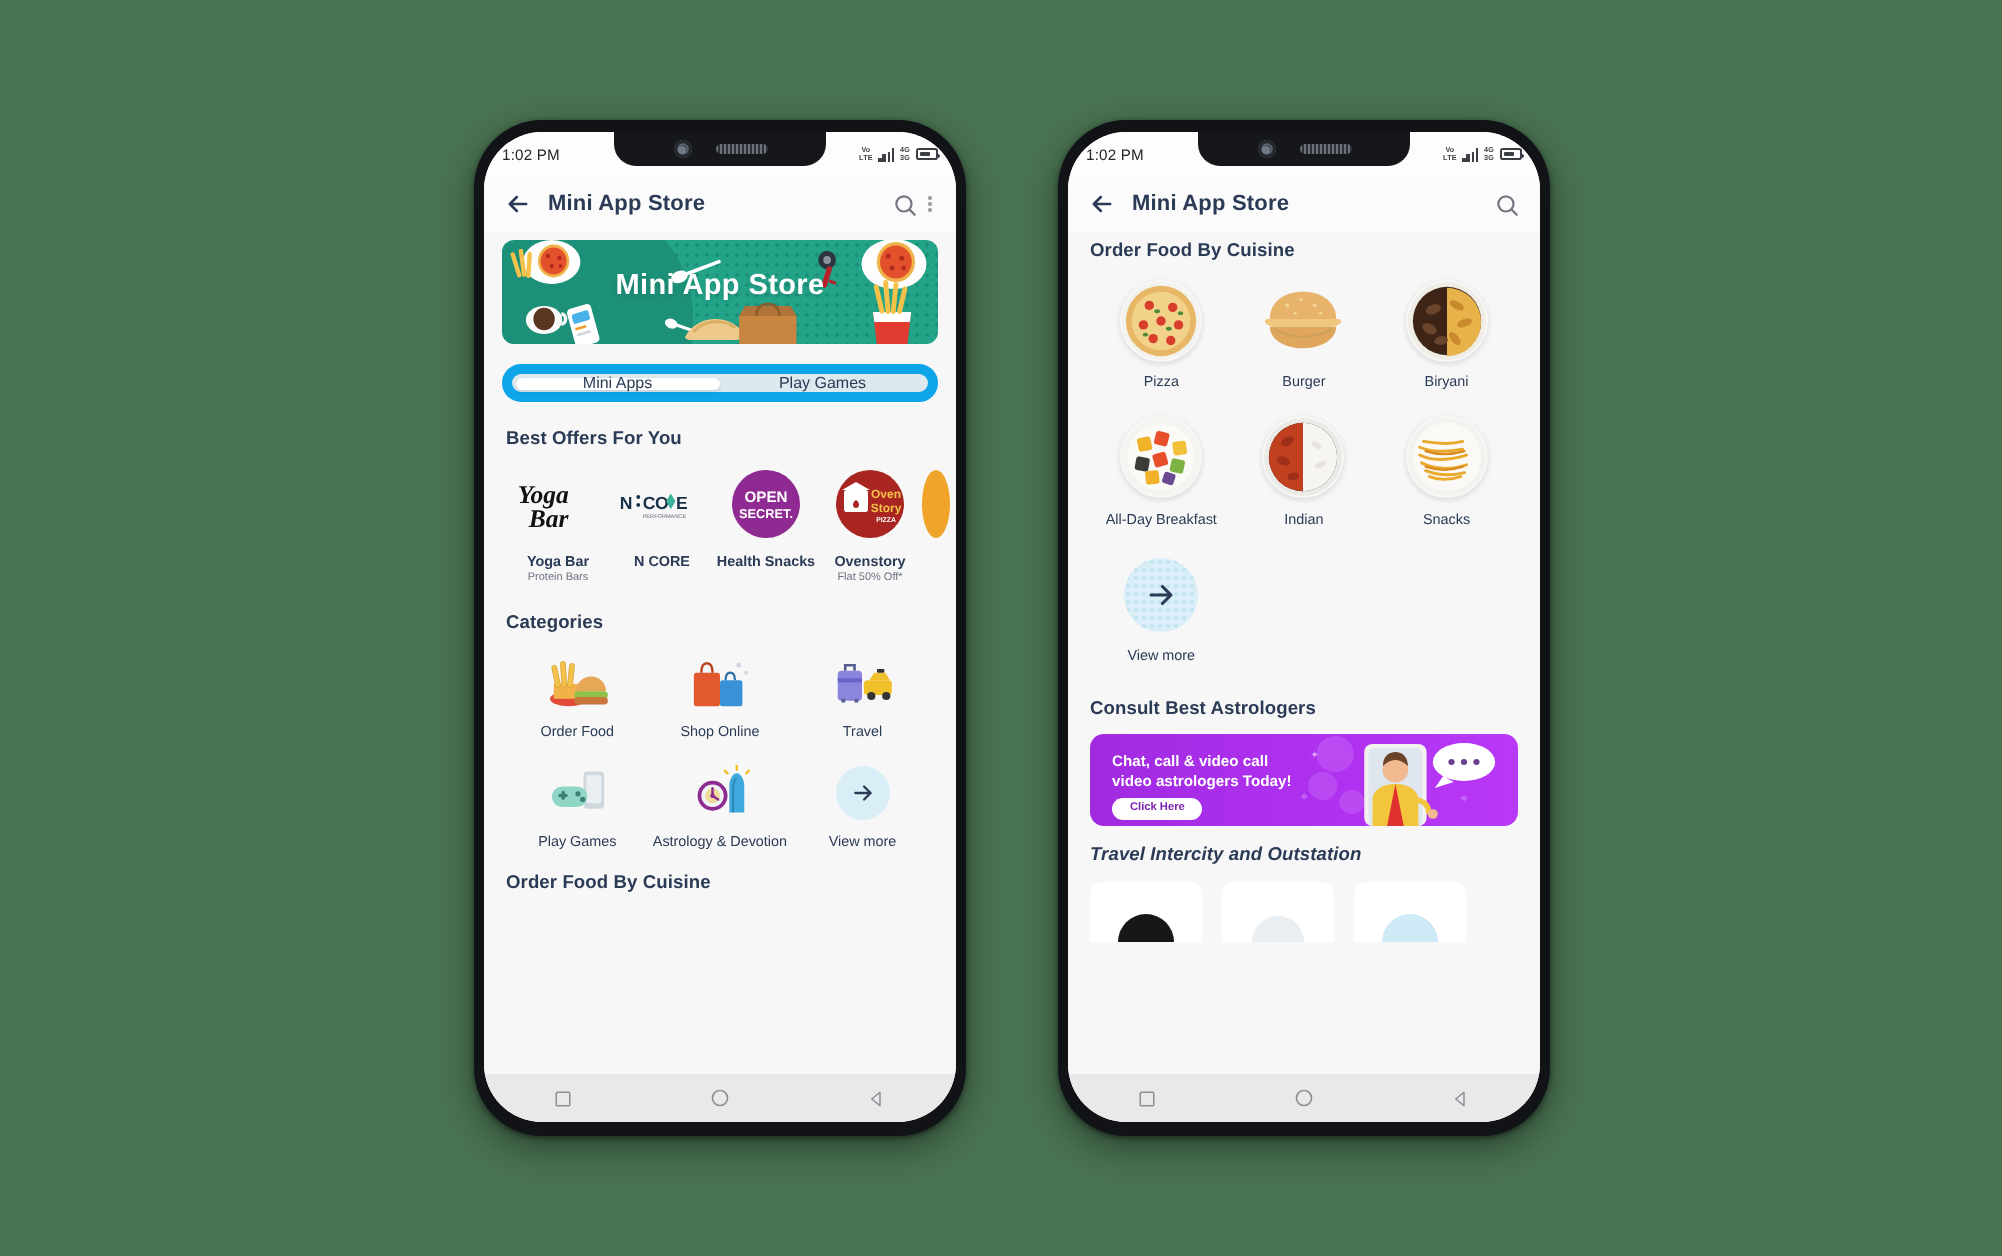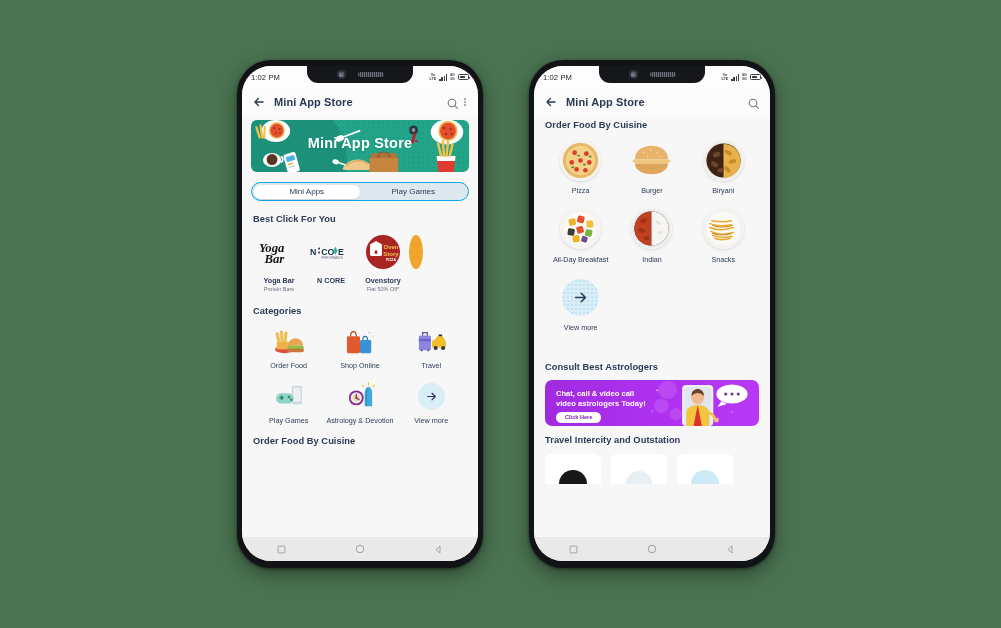--- a/index.html
+++ b/index.html
@@ -98,21 +98,21 @@
   .hero-title{
     position:absolute; left:0; right:0; top:15px; text-align:center;
     font-size:14.5px; font-weight:800; color:#fff; letter-spacing:.2px;
     text-shadow:0 1px 2px rgba(0,0,0,.12); z-index:4;
   }
   .hero svg{position:absolute;inset:0;width:100%;height:100%;}
 
   
   .tabs{
     margin:10px 9px 0 9px; height:19px; border-radius:10px; background:#dde9ef;
-    display:flex; align-items:center; padding:1.5px; border:1px solid #0ea5e9;
+    display:flex; align-items:center; padding:1.5px; border:5px solid #0ea5e9;
   }
   .tab{
     flex:1; height:100%; display:flex;align-items:center;justify-content:center;
     font-size:8px; color:#2b3a55; border-radius:9px; cursor:pointer; font-weight:400;
   }
   .tab.active{ background:#fff; box-shadow:0 1px 2px rgba(0,0,0,.10); font-weight:400;}
 
   
   .sec-h { font-size:9.3px; font-weight:700; color:#2b3a55; margin:13px 0 0 0; letter-spacing:.05px;}
 
@@ -292,21 +292,21 @@
           <div class="hero-title">Mini App Store</div>
         </div>
 
         <div class="tabs">
           <div class="tab active">Mini Apps</div>
           <div class="tab">Play Games</div>
         </div>
 
         <div class="pad">
 
-          <div class="sec-h">Best Click For You</div>
+          <div class="sec-h">Best Offers For You</div>
           <div class="brands">
 
             <div class="brand">
               <div class="logo">
                 <svg viewBox="0 0 48 34" width="44" height="31">
                   <text x="2" y="16" font-family="Liberation Serif, serif" font-size="14" font-weight="700" font-style="italic" fill="#111">Yoga</text>
                   <text x="8" y="29" font-family="Liberation Serif, serif" font-size="14" font-weight="700" font-style="italic" fill="#111">Bar</text>
                 </svg>
               </div>
               <div class="bn">Yoga Bar</div>
@@ -323,20 +323,32 @@
                   <text x="21" y="13" font-family="Liberation Sans, sans-serif" font-size="10" font-weight="700" fill="#18324a">O</text>
                   <path d="M30 4l2.6 4.5L30 13l-2.6-4.5z" fill="#36b39a"></path>
                   <text x="33" y="13" font-family="Liberation Sans, sans-serif" font-size="10" font-weight="700" fill="#18324a">E</text>
                   <text x="14" y="18" font-family="Liberation Sans, sans-serif" font-size="3.2" fill="#6b7280">PERFORMANCE</text>
                 </svg>
               </div>
               <div class="bn">N CORE</div>
               <div class="bs"></div>
             </div>
 
+            <div class="brand">
+              <div class="logo">
+                <span class="circlelogo" style="background:#8e2a91;">
+                  <svg viewBox="0 0 34 34" width="34" height="34">
+                    <text x="17" y="16" text-anchor="middle" font-family="Liberation Sans, sans-serif" font-size="7.6" font-weight="800" fill="#fff">OPEN</text>
+                    <text x="17" y="24" text-anchor="middle" font-family="Liberation Sans, sans-serif" font-size="6.4" font-weight="800" fill="#fff">SECRET.</text>
+                  </svg>
+                </span>
+              </div>
+              <div class="bn">Health Snacks</div>
+              <div class="bs"></div>
+            </div>
 
             <div class="brand">
               <div class="logo">
                 <span class="circlelogo" style="background:#a82521;">
                   <svg viewBox="0 0 34 34" width="34" height="34">
                     <rect x="4" y="10" width="12" height="11" rx="1.4" fill="#fff"></rect>
                     <path d="M3 10l7-4 7 4z" fill="#fff"></path>
                     <path d="M10 15c2 1 2 4 0 4s-2-3 0-4z" fill="#a82521"></path>
                     <text x="25" y="14" text-anchor="middle" font-family="Liberation Sans, sans-serif" font-size="6" font-weight="800" fill="#f4c24a">Oven</text>
                     <text x="25" y="21" text-anchor="middle" font-family="Liberation Sans, sans-serif" font-size="6" font-weight="800" fill="#f4c24a">Story</text>
@@ -659,21 +671,21 @@
                 <span class="more-circ2">
                   <svg viewBox="0 0 24 24" width="17" height="17" fill="none" stroke="#2b3a55" stroke-width="2.2" stroke-linecap="round" stroke-linejoin="round">
                     <path d="M5 12h14M13 6l6 6-6 6"></path>
                   </svg>
                 </span>
               </div>
               <div class="clab">View more</div>
             </div>
           </div>
 
-          <div class="sec-h" style="margin-top:18px;">Consult Best Astrologers</div>
+          <div class="sec-h" style="margin-top:5px;">Consult Best Astrologers</div>
 
           <div class="astro">
             <svg viewBox="0 0 206 46" preserveAspectRatio="none" style="position:absolute;inset:0;width:100%;height:100%;">
               <g fill="#c45ef5" opacity=".55">
                 <circle cx="118" cy="10" r="9"></circle>
                   <circle cx="112" cy="26" r="7"></circle>
                   <circle cx="126" cy="34" r="6"></circle>
               </g>
               <g fill="#e8b8ff" opacity=".85" font-family="Liberation Sans, sans-serif" font-size="5">
                 <text x="106" y="12">✦</text>
@@ -702,21 +714,21 @@
                   <circle cx="186" cy="14" r="1.5"></circle>
                 </g>
             </svg>
             <div class="atxt">
               <span>Chat, call &amp; video call</span><br>
               <span>video astrologers Today!</span>
             </div>
             <div class="abtn">Click Here</div>
           </div>
 
-          <div class="sec-h" style="margin-top:9px;">Travel Intercity and Outstation</div>
+          <div class="sec-h" style="margin-top:9px;font-style:italic;">Travel Intercity and Outstation</div>
           <div class="travel">
             <div class="tv">
               <span style="width:28px;height:14px;border-radius:14px 14px 0 0;background:#17171a;display:block;"></span>
             </div>
             <div class="tv">
               <span style="width:26px;height:13px;border-radius:13px 13px 0 0;background:#e9eef2;display:block;"></span>
             </div>
             <div class="tv">
               <span style="width:28px;height:14px;border-radius:14px 14px 0 0;background:#cfeaf7;display:block;"></span>
             </div>

